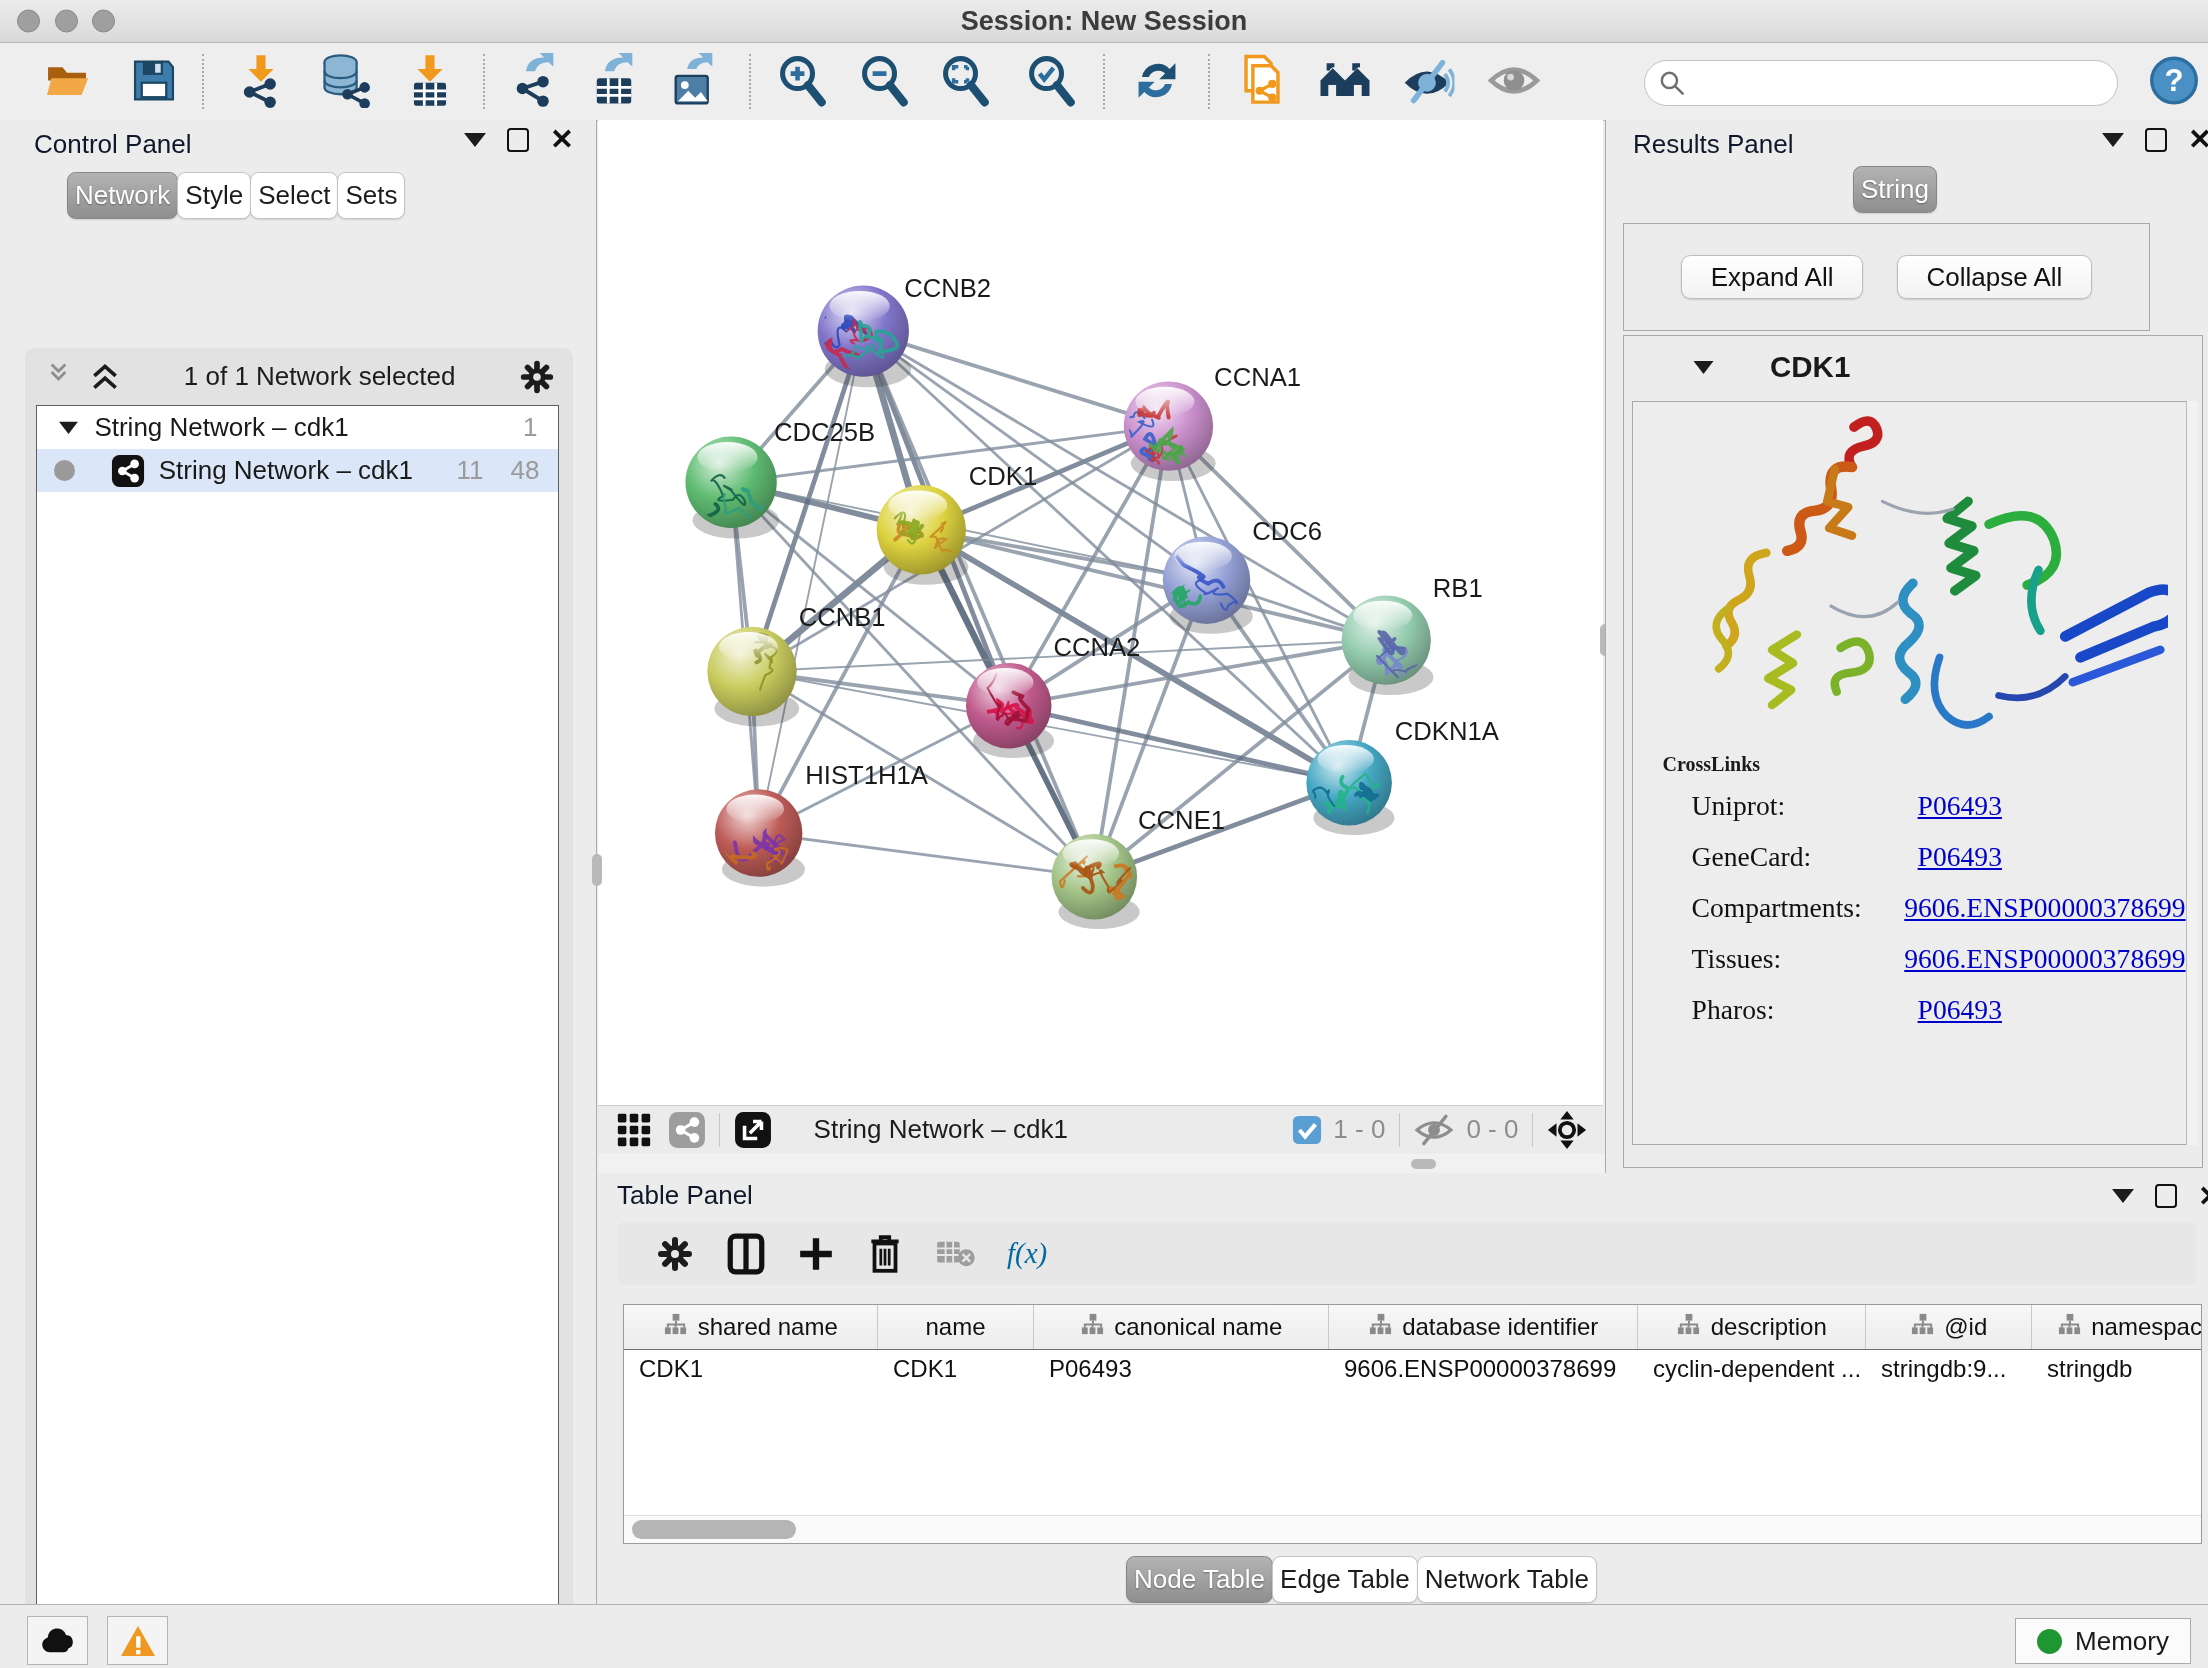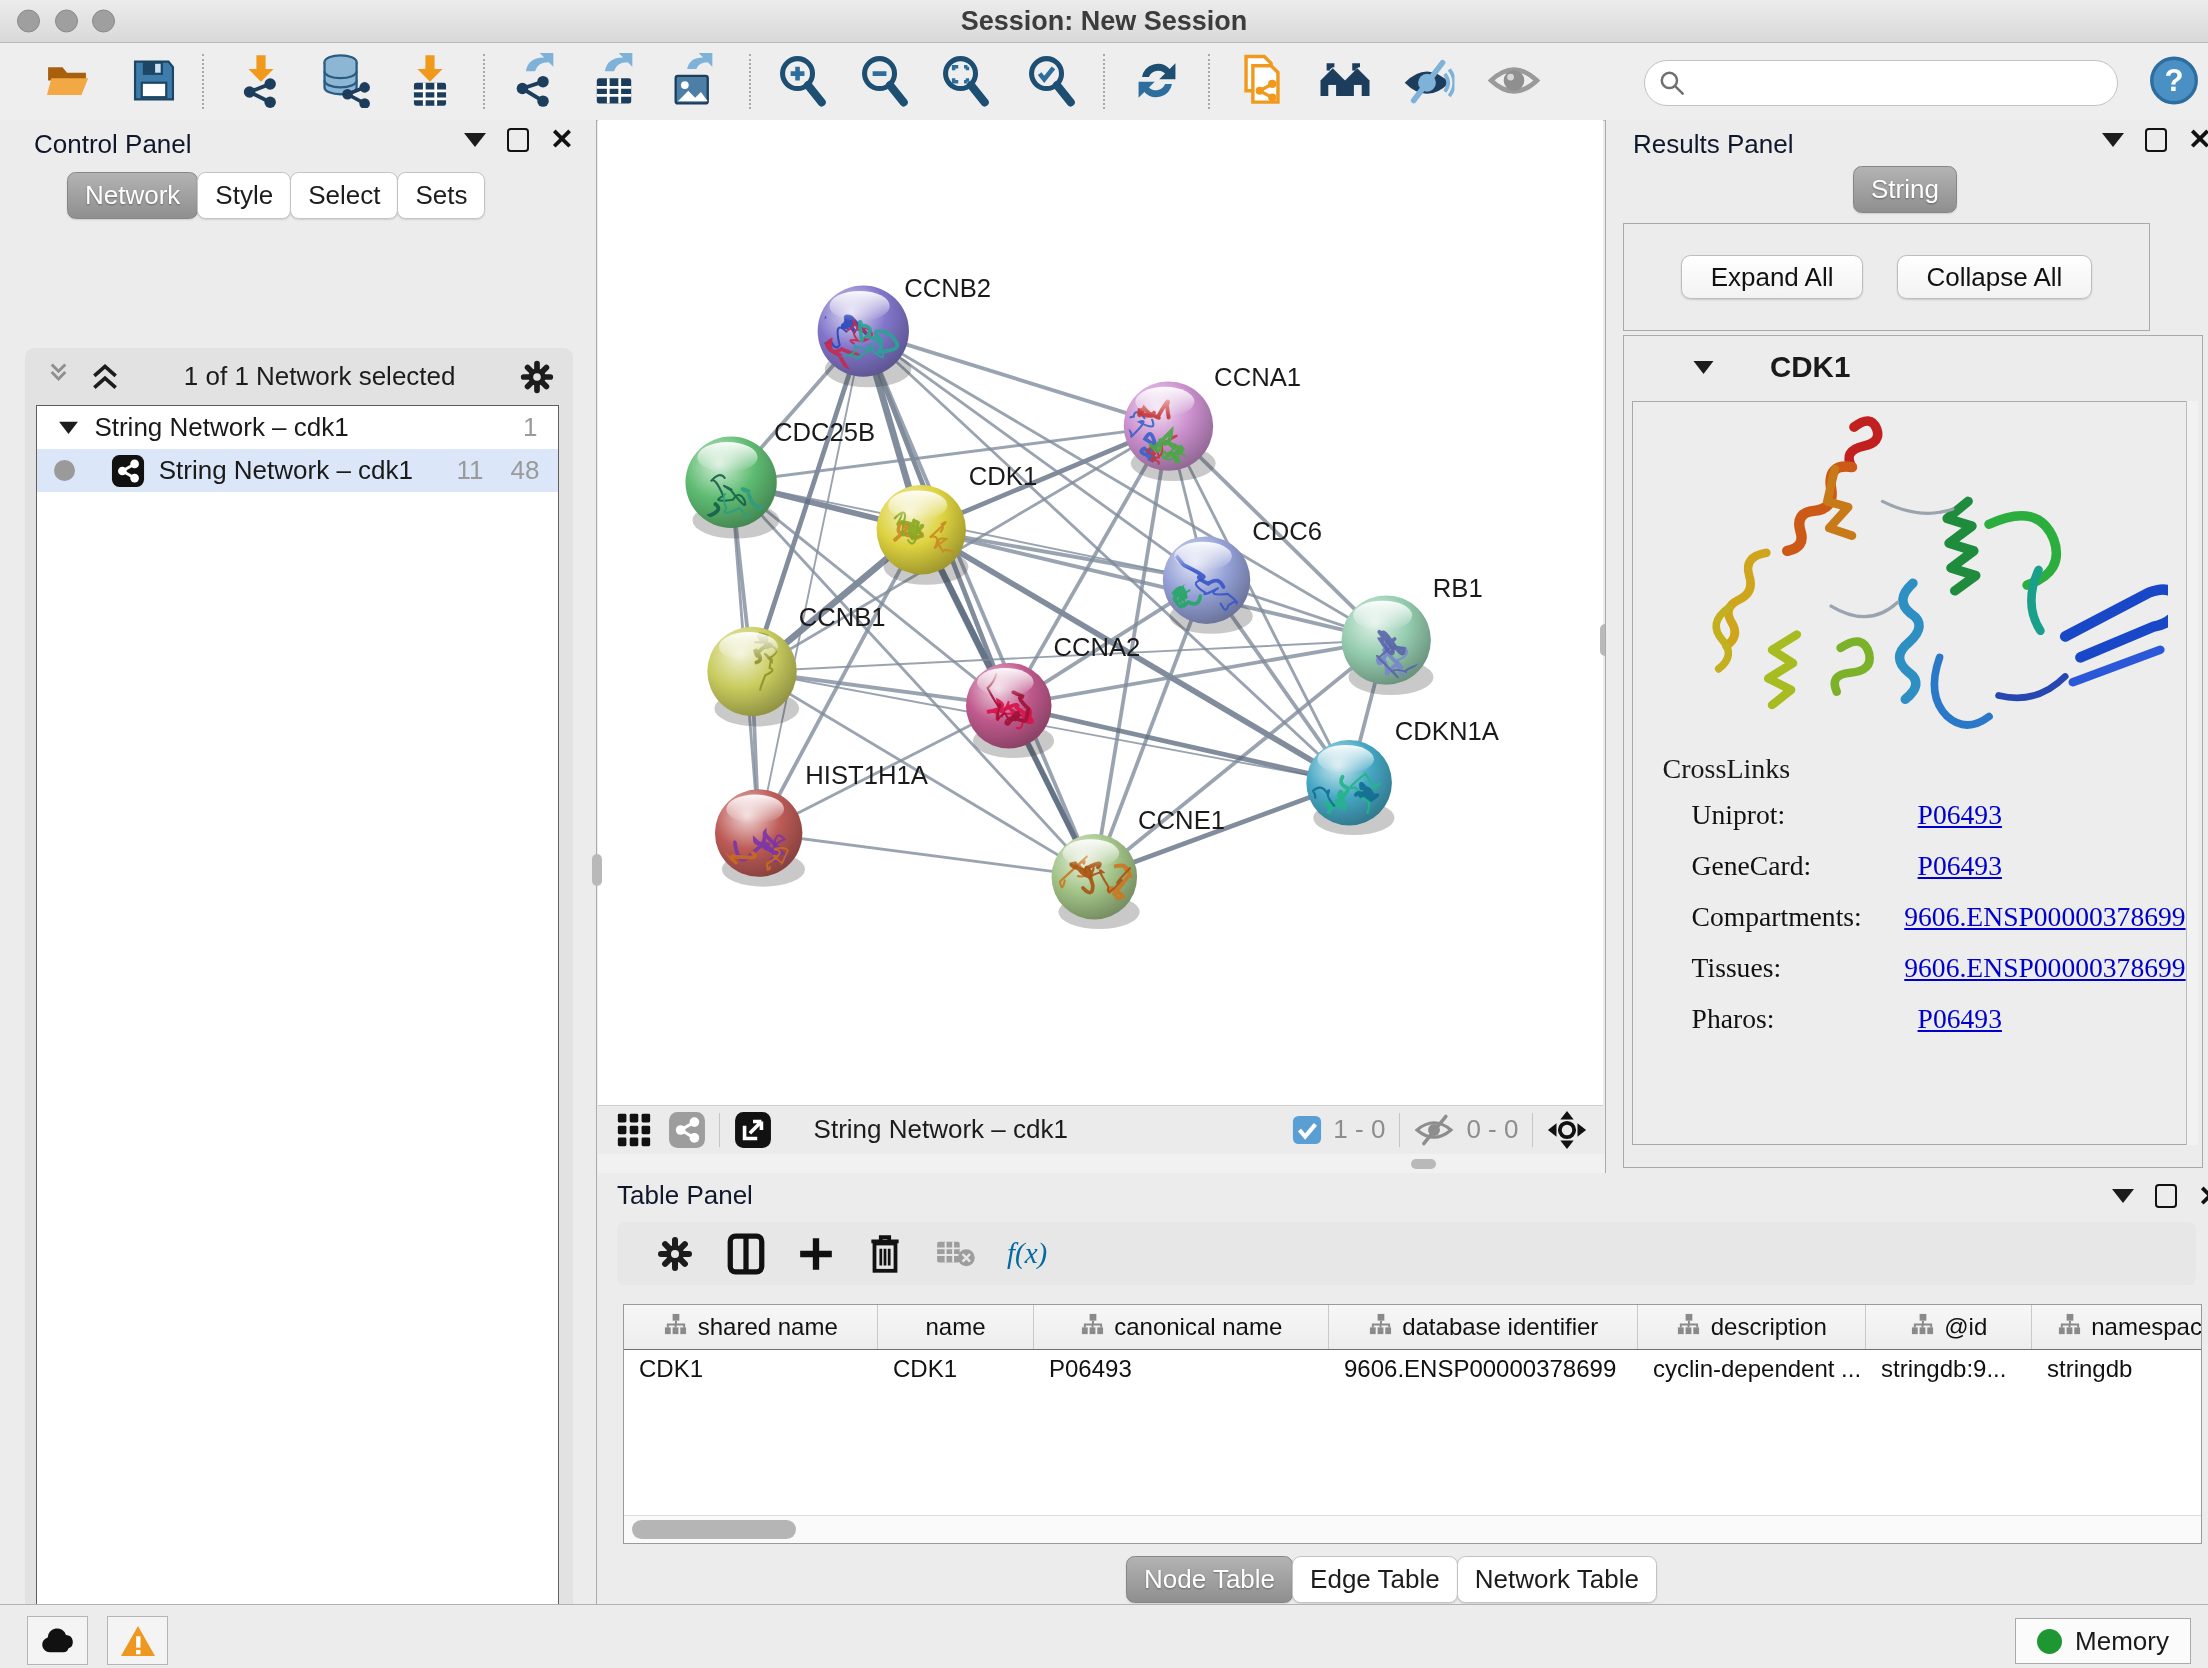--- a/index.html
+++ b/index.html
@@ -25,21 +25,21 @@
   .searchbox{position:absolute;left:1644px;top:17px;width:474px;height:46px;
     background:#fff;border:1.9px solid #c2c2c2;border-radius:23px;
     display:flex;align-items:center;padding-left:13.3px;box-sizing:border-box;}
   
   .panel-head{position:absolute;height:38px;display:flex;align-items:center;font-size:26px;color:#0f172a;}
   .ph-controls{position:absolute;top:7.6px;display:flex;align-items:center;gap:21px;}
   .ph-tri{width:0;height:0;border-left:11.4px solid transparent;border-right:11.4px solid transparent;
     border-top:14.3px solid #1c1c1c;}
   .ph-sq{width:18px;height:20px;border:2.9px solid #111;border-radius:3.8px;background:transparent;}
   .ph-x{font-size:28.5px;font-weight:bold;color:#111;line-height:21px;}
-  .tab{height:45px;line-height:45px;padding:0 17px;background:#fff;border:1px solid #c3c3c3;
+  .tab{height:45px;line-height:45px;padding:0 7px;background:#fff;border:1px solid #c3c3c3;
     font-size:26px;color:#1c1c1c;border-radius:8.6px;margin-right:-1px;text-align:center;
     box-shadow:0 1px 1.9px rgba(0,0,0,.12);}
   .tab.sel{background:linear-gradient(#b3b3b3,#8f8f8f);color:#fff;border-color:#868686;
     text-shadow:0 1px 1.9px rgba(0,0,0,.35);}
   
   .ctrl{left:0;top:120px;width:596px;height:1484px;background:#ececec;border-right:1.9px solid #ababab;}
   .ctrl-inner{position:absolute;left:25px;top:228px;width:548px;height:1358px;
     background:#e2e2e2;border-radius:9.5px 9.5px 0 0;}
   .ctrl-sub{position:absolute;left:0;top:0;width:100%;height:57px;display:flex;align-items:center;}
   .ctrl-list{position:absolute;left:11.4px;top:57px;width:523px;height:1295px;background:#fff;
@@ -706,21 +706,21 @@
           <path d="M352 120 q52 -24 68 16 q12 34 -28 48" stroke="#2cae3e" stroke-width="10"></path>
           <path d="M272 182 q-20 18 -2 32 q18 12 -2 30 q-20 16 0 32 q16 12 -4 28" stroke="#2e8fc2" stroke-width="10"></path>
           <path d="M404 168 q-16 36 2 64" stroke="#19a08a" stroke-width="9"></path>
           <path d="M300 260 q-14 40 8 62 q20 18 44 0" stroke="#2a78c8" stroke-width="8"></path>
           <path d="M432 238 L520 192 q26 -10 30 10 q2 20 -26 26 L448 260" stroke="#1848c8" stroke-width="11"></path>
           <path d="M440 286 L532 252" stroke="#2a58d8" stroke-width="9"></path>
           <path d="M362 300 q40 10 70 -20" stroke="#2646b0" stroke-width="7"></path>
           <path d="M240 96 q40 20 74 8 M186 206 q40 24 70 -4" stroke="#9aa4ae" stroke-width="3.4"></path>
         </g>
       </svg>
-      <div class="serif" style="margin:5.7px 0 13.3px 30px;font-size:28px;font-weight:normal;">CrossLinks</div>
+      <div class="serif" style="margin:5.7px 0 13.3px 30px;font-size:20px;font-weight:bold;">CrossLinks</div>
       <div id="xl-rows" class="serif" style="margin-left:59px;">
           <div class="xl-row">
             <span class="xl-label">Uniprot:</span>
             <span class="xlink">P06493</span>
           </div>
           <div class="xl-row">
             <span class="xl-label">GeneCard:</span>
             <span class="xlink">P06493</span>
           </div>
           <div class="xl-row">

